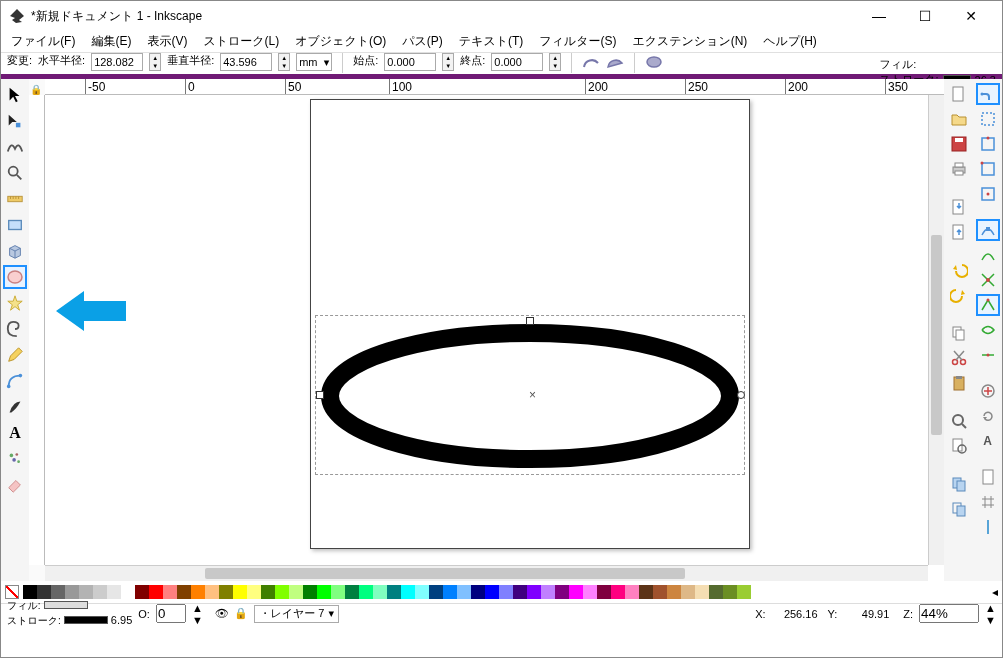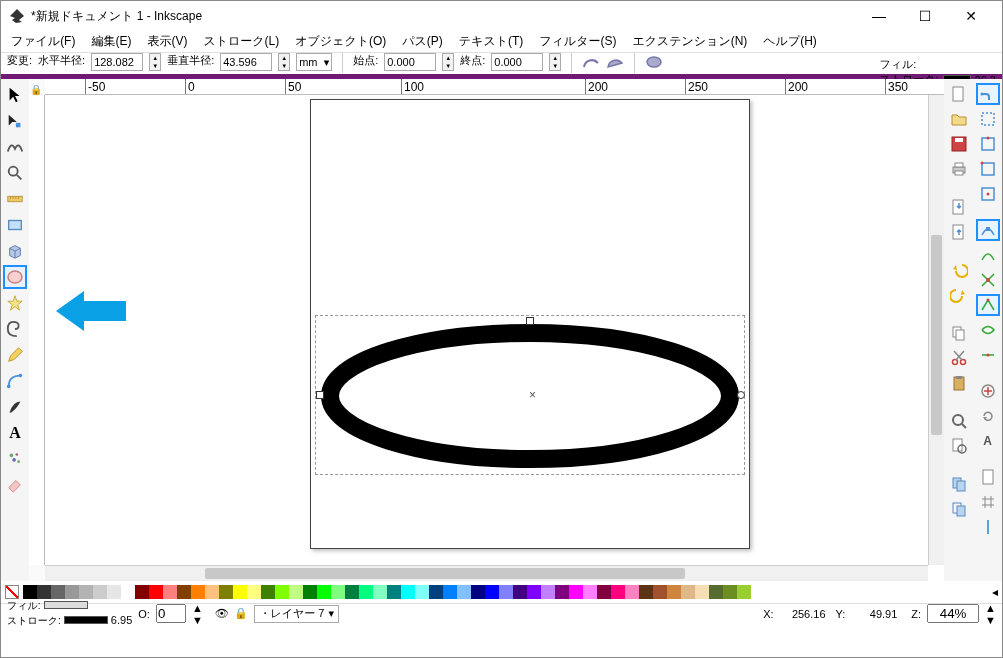--- a/index.html
+++ b/index.html
@@ -244,21 +244,21 @@
   <div class="ruler-h" id="ruler-h">
       <div class="tick" style="left: 40px;">
         <span>-50</span>
       </div>
       <div class="tick" style="left: 140px;">
         <span>0</span>
       </div>
       <div class="tick" style="left: 240px;">
         <span>50</span>
       </div>
-      <div class="tick" style="left: 356px;">
+      <div class="tick" style="left: 344px;">
         <span>100</span>
       </div>
       <div class="tick" style="left: 440px; margin-top: 26px;">
         <span>150</span>
       </div>
       <div class="tick" style="left: 540px;">
         <span>200</span>
       </div>
       <div class="tick" style="left: 640px;">
         <span>250</span>
@@ -570,18 +570,18 @@
   <div class="layer-sel">
       <span>・レイヤー 7</span>
       <span>▾</span>
     </div>
   <div class="spacer"></div>
   <span>X:</span>
   <span style="width:46px;display:inline-block;text-align:right">256.16</span>
   <span style="margin-left:4px">Y:</span>
   <span style="width:46px;display:inline-block;text-align:right">49.91</span>
   <span style="margin-left:8px">Z:</span>
-  <input class="num-input" style="width: 52px; text-align: center;" value="44%">
+  <input class="num-input" style="width: 60px;" value="44%">
   <div class="spinner">
       <div>▲</div>
       <div>▼</div>
     </div>
 </div>
 
 </body></html>

